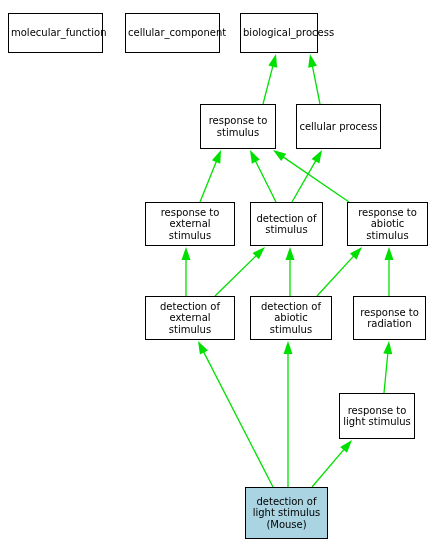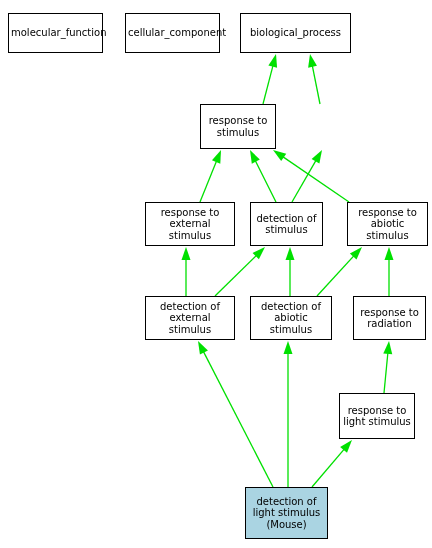--- a/index.html
+++ b/index.html
@@ -114,23 +114,24 @@
         <line x1="288" y1="487" x2="288" y2="351" stroke="#00e000" stroke-width="1.3"></line>
         <polygon points="288,341 292.5,354 283.5,354" fill="#00e000"></polygon>
       </g>
       <g>
         <line x1="312" y1="487" x2="345.5188137047164" y2="447.6153938969582" stroke="#00e000" stroke-width="1.3"></line>
         <polygon points="352,440 347.0013850697626,452.8165458989233 340.14753056250015,446.98347823316806" fill="#00e000"></polygon>
       </g>
     </svg>
 <div class="go-node" style="left: 8px; top: 13px; width: 95px; height: 40px;"><span class="node-label">molecular_function</span></div>
     <div class="go-node" style="left: 125px; top: 13px; width: 95px; height: 40px; align-items: center;"><span class="node-label">cellular_component</span></div>
-    <div class="go-node" style="left: 240px; top: 13px; width: 111px; height: 40px;"><span class="node-label">biological_process</span></div>
+    <div class="go-node" style="left: 240px; top: 13px; width: 78px; height: 40px;"><span class="node-label">biological_process</span></div>
     <div class="go-node" style="left: 200px; top: 104px; width: 76px; height: 45px;"><span class="node-label">response to
 stimulus</span></div>
+    <div class="go-node" style="left: 296px; top: 104px; width: 85px; height: 45px;"><span class="node-label">cellular process</span></div>
     <div class="go-node" style="left: 145px; top: 202px; width: 90px; height: 44px;"><span class="node-label">response to
 external stimulus</span></div>
     <div class="go-node" style="left: 250px; top: 202px; width: 73px; height: 44px;"><span class="node-label">detection of
 stimulus</span></div>
     <div class="go-node" style="left: 347px; top: 202px; width: 81px; height: 44px;"><span class="node-label">response to
 abiotic stimulus</span></div>
     <div class="go-node" style="left: 145px; top: 296px; width: 90px; height: 44px;"><span class="node-label">detection of
 external stimulus</span></div>
     <div class="go-node" style="left: 250px; top: 296px; width: 82px; height: 44px;"><span class="node-label">detection of
 abiotic stimulus</span></div>

